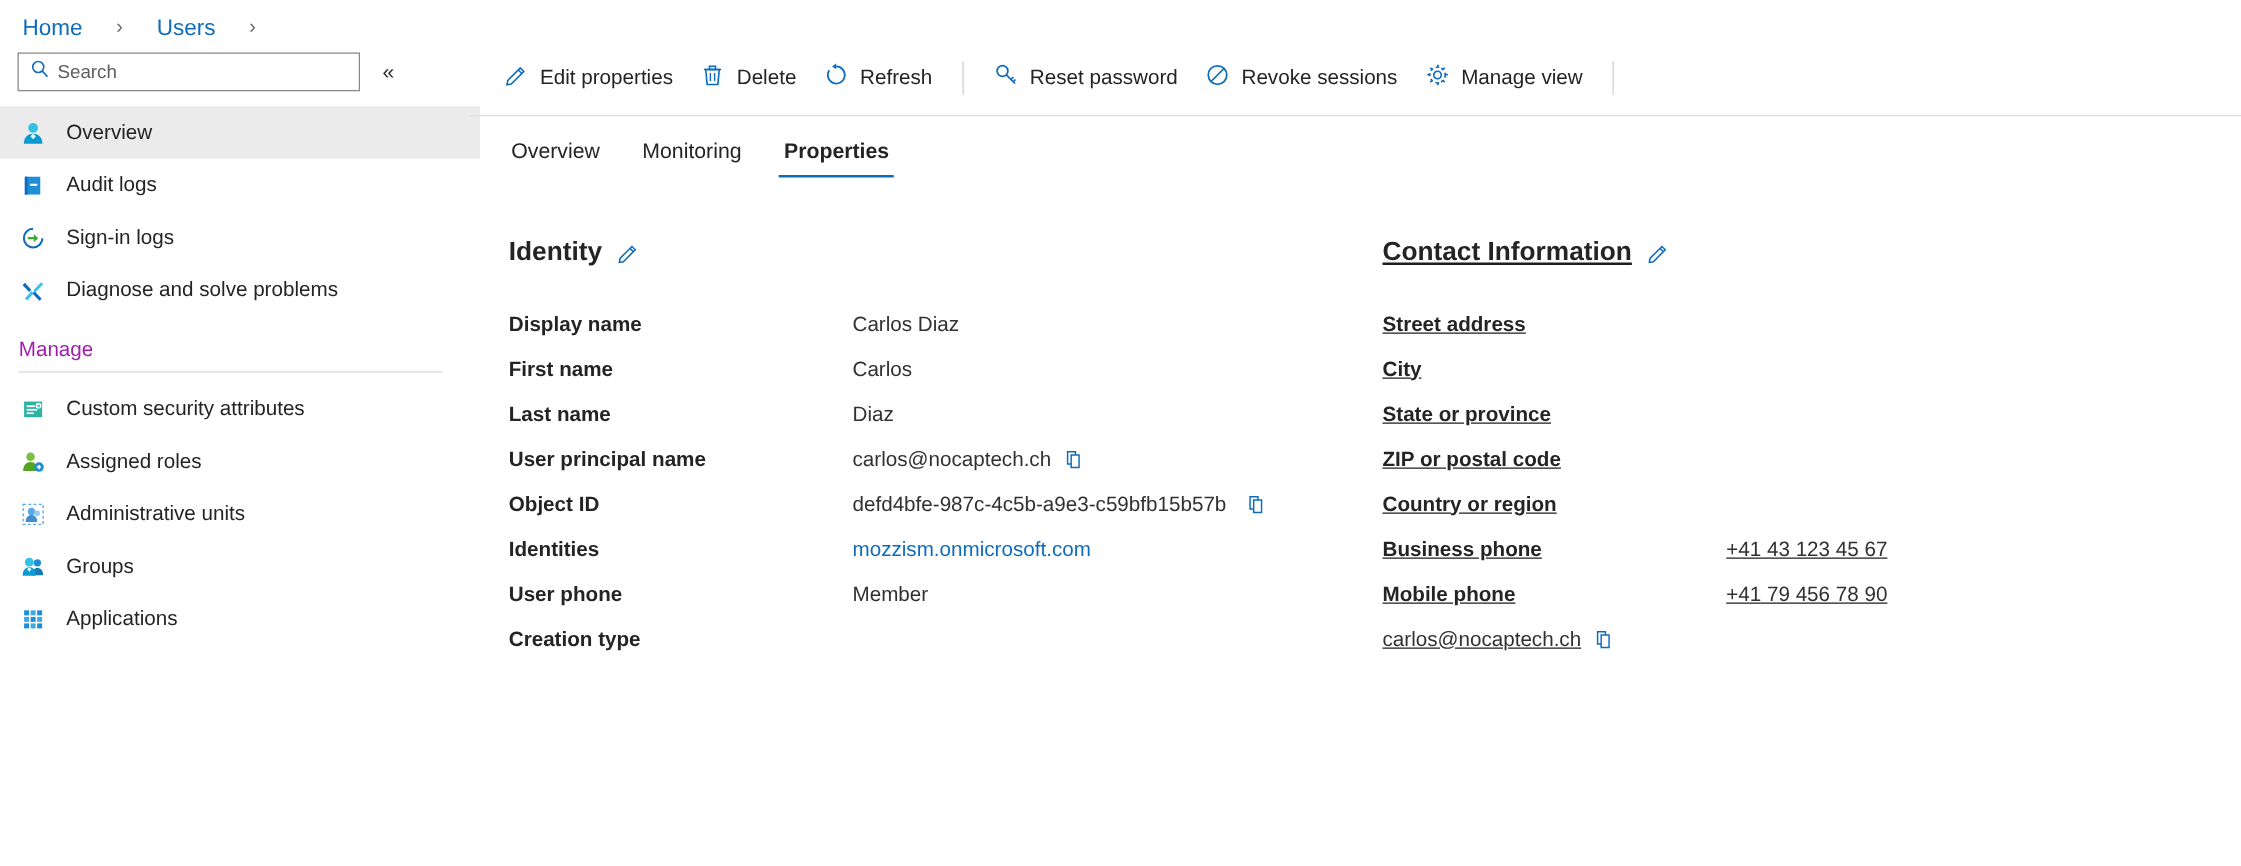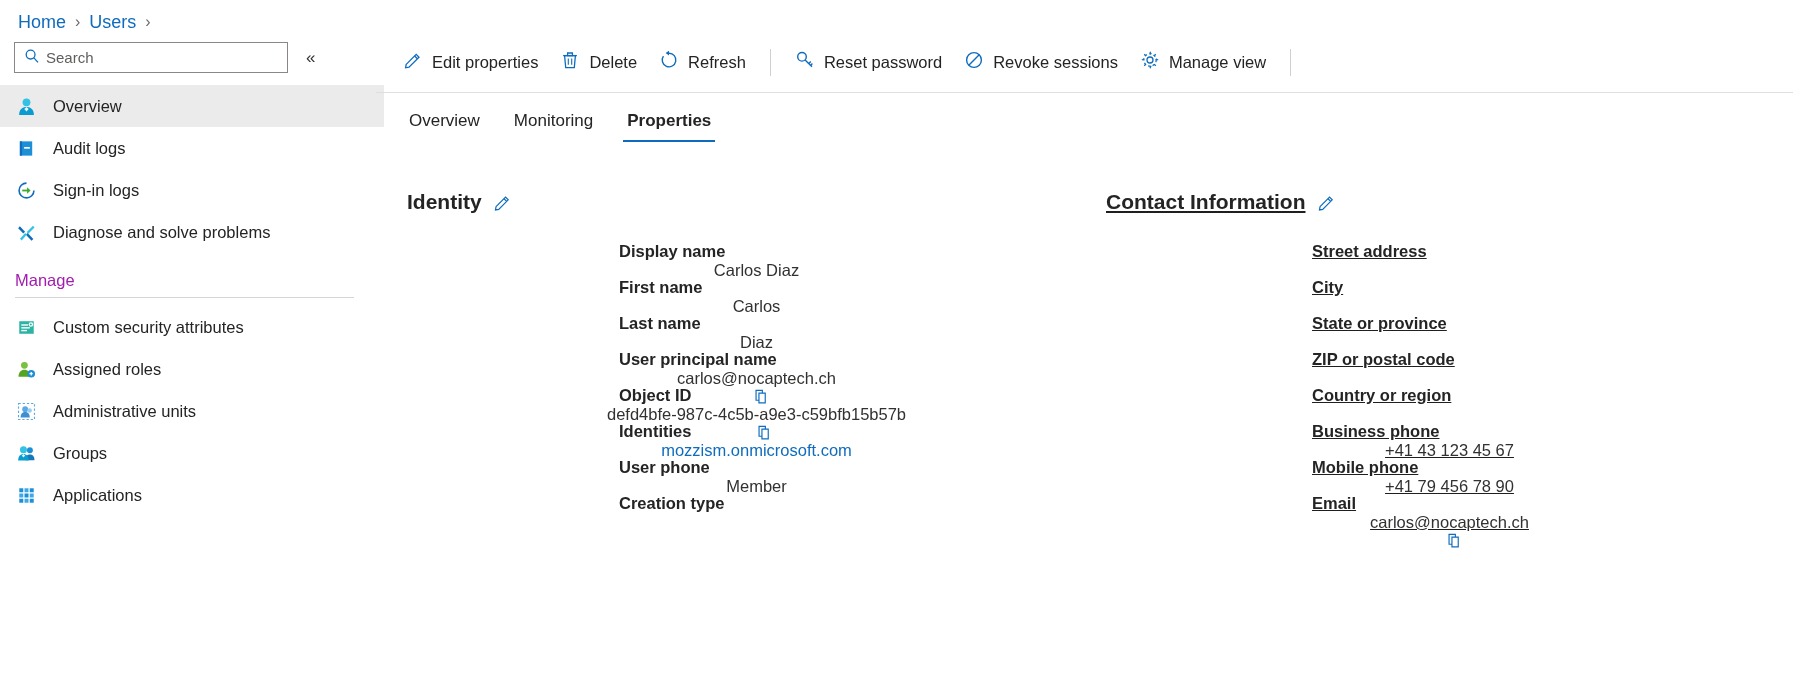--- a/index.html
+++ b/index.html
@@ -9,21 +9,21 @@
     font-family: "Liberation Sans", sans-serif;
     color: #201f1e;
     overflow: hidden;
   }
   .page { position: relative; width: 1793px; height: 693px; display: flex; flex-direction: column; }
 
   
   .breadcrumb {
     display: flex; align-items: center;
     padding: 10px 0 0 18px;
-    font-size: 18px; height: 34px;
+    font-size: 18px; height: 34px; gap: 18px;
   }
   .bc-link { color: #0f6cbd; cursor: pointer; }
   .bc-sep { color: #6b6b6b; margin: 0 9px; font-size: 16px; }
 
   
   .title-row { display: flex; align-items: flex-start; padding: 8px 0 0 14px; height: 72px; }
   .avatar { width: 44px; height: 48px; flex: none; margin-top: 4px; }
   .title-block { margin-left: 10px; }
   .page-title {
     font-size: 33px; font-weight: 600; color: #232323;
@@ -113,21 +113,21 @@
   .col-left { width: 722px; padding-left: 23px; flex: none; }
   .col-right { flex: 1; padding-left: 0; text-decoration: underline; }
 
   .section-head {
     display: flex; align-items: center; gap: 11px;
     font-size: 21px; font-weight: 600; color: #242424;
     margin-bottom: 28px;
   }
   .edit-ico { cursor: pointer; display: flex; flex: none; }
 
-  .prop-row { display: flex; align-items: center; height: 36px; flex-direction: column; }
+  .prop-row { display: flex; align-items: center; height: 36px; }
   .prop-label {
     font-size: 16.5px; font-weight: 700; color: #242424;
     width: 275px; flex: none; white-space: nowrap;
   }
   .prop-value {
     font-size: 16.5px; color: #323130;
     display: flex; align-items: center; gap: 10px;
     white-space: nowrap;
   }
   .prop-value.link { color: #0f6cbd; cursor: pointer; }
@@ -466,21 +466,20 @@
           </div>
           <div class="prop-row">
             <span class="prop-label">Business phone</span>
             <span class="prop-value">+41 43 123 45 67</span>
           </div>
           <div class="prop-row">
             <span class="prop-label">Mobile phone</span>
             <span class="prop-value">+41 79 456 78 90</span>
           </div>
           <div class="prop-row">
-            <span class="prop-label">Email</span>
             <span class="prop-value">carlos@nocaptech.ch</span>
             <span class="copy-ico" style="margin-left:10px">
               <svg width="18" height="18" viewBox="0 0 20 20">
                 <path d="M3.4 2.6 L10.4 2.6 L10.4 13.6 L3.4 13.6 Z" fill="none" stroke="#0f6cbd" stroke-width="1.3"></path>
                 <path d="M6.6 5.6 L13.6 5.6 L13.6 16.6 L6.6 16.6 Z" fill="#ffffff" stroke="#0f6cbd" stroke-width="1.3"></path>
               </svg>
             </span>
           </div>
         </div>
 

